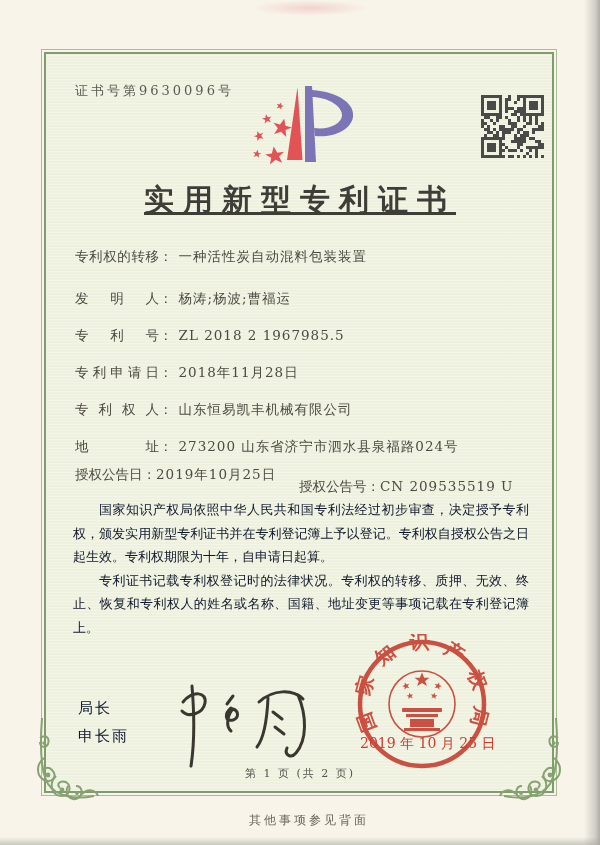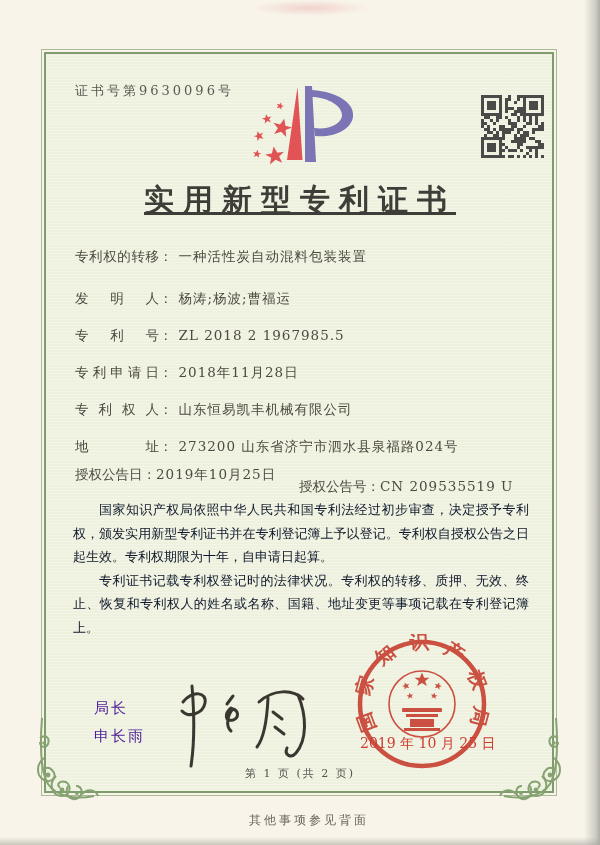--- a/index.html
+++ b/index.html
@@ -43,21 +43,21 @@
   .flabel{display:inline-block;width:84px;text-align:justify;text-align-last:justify;vertical-align:top;}
   .fcolon{display:inline-block;margin-right:6px;}
   .fvalue{letter-spacing:1px;}
   .grant-row{position:absolute;left:75px;top:466px;width:470px;font-size:13.5px;color:#4e4a42;white-space:nowrap;}
   .grant-right{position:absolute;left:224px;top:0;margin-top:12px;}
 
   .body-text{position:absolute;left:73px;top:498px;width:456px;
     font-size:13px;line-height:23.5px;color:#0f172a;text-align:justify;}
   .body-text p{margin:0;text-indent:2em;}
 
-  .signer{position:absolute;left:78px;top:694px;font-size:15px;color:#4c1d95;line-height:28px;letter-spacing:2px;margin-left:16px;}
+  .signer{position:absolute;left:78px;top:694px;font-size:15px;color:#0f172a;line-height:28px;letter-spacing:2px;}
   .signature{position:absolute;left:155px;top:682px;width:175px;height:88px;}
 
   .seal{position:absolute;left:352px;top:634px;width:140px;height:140px;opacity:.92;mix-blend-mode:multiply;}
   .seal-date{position:absolute;left:360px;top:735px;width:130px;font-size:14px;font-weight:normal;
     color:#cf3b30;letter-spacing:0px;white-space:nowrap;}
 
   .page-no{position:absolute;left:0;top:766px;width:600px;text-align:center;
     font-size:11px;letter-spacing:2px;color:#55534c;}
   .back-note{position:absolute;left:9px;top:812px;width:600px;text-align:center;
     font-size:12px;letter-spacing:3px;color:#6b665b;}

